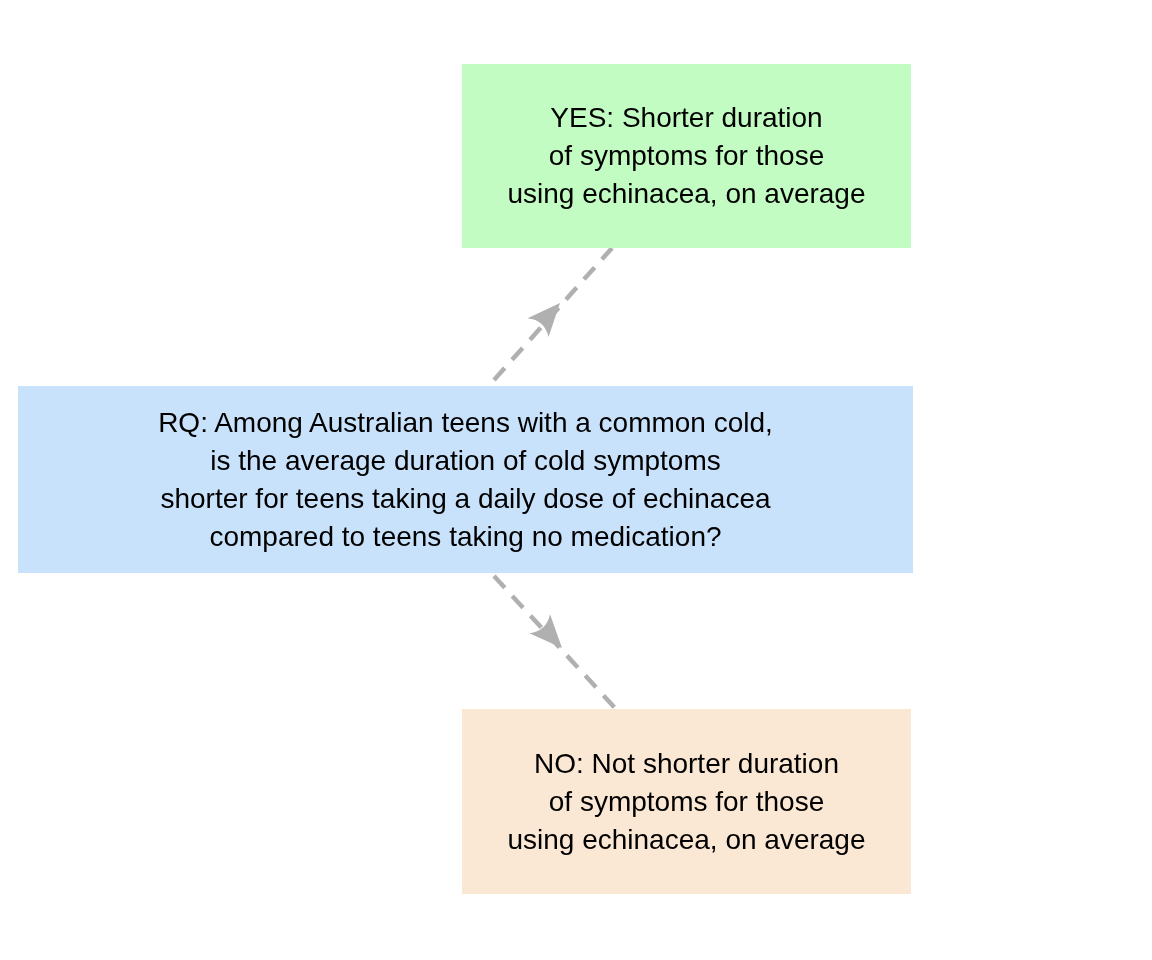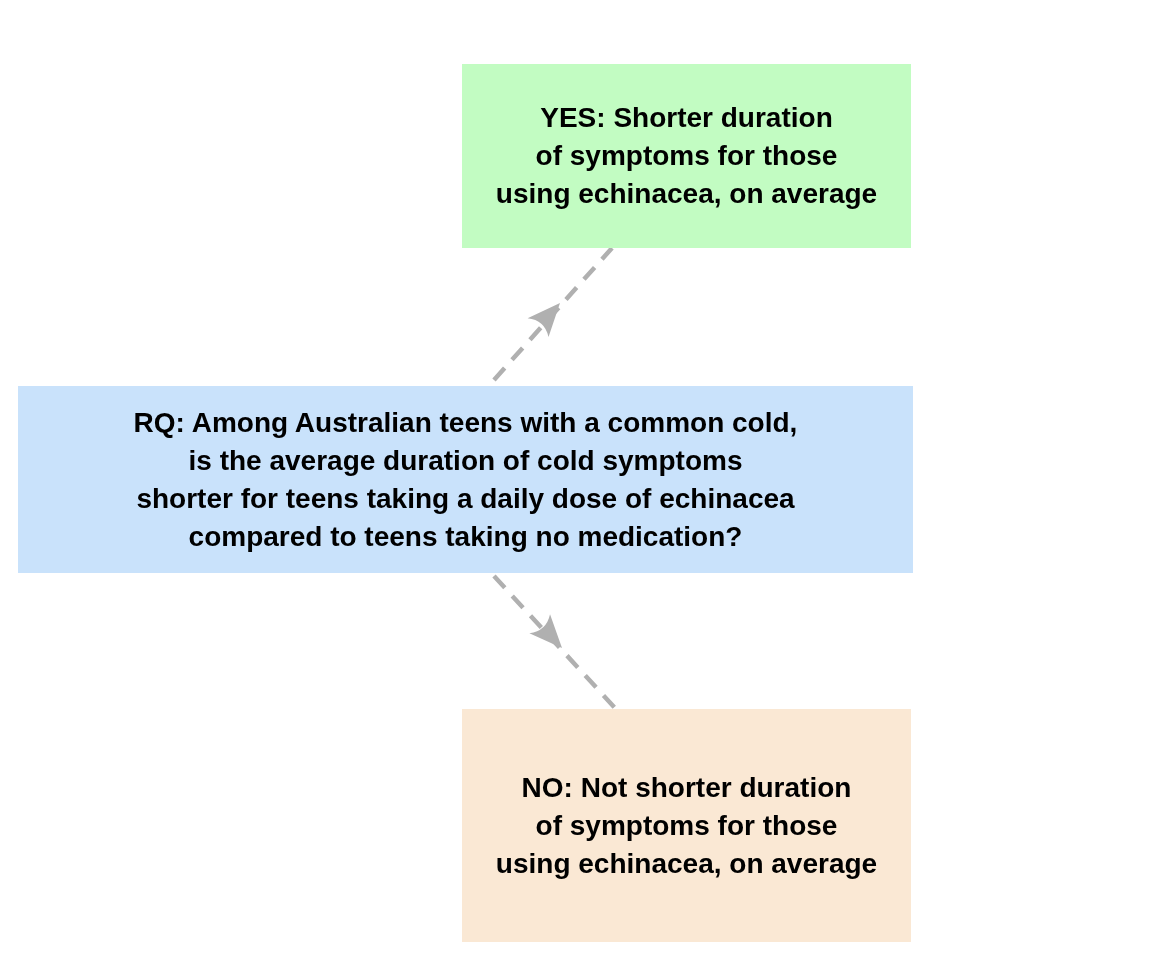--- a/index.html
+++ b/index.html
@@ -32,41 +32,40 @@
     display: flex;
     align-items: center;
     justify-content: center;
   }
   .node-text {
     text-align: center;
     white-space: pre-line;
     font-size: 28px;
     line-height: 38px;
     color: #000000;
-    font-weight: bold;
   }
   .node-yes {
     left: 462px;
     top: 64px;
     width: 449px;
     height: 184px;
     background: #c2fcc2;
   }
   .node-rq {
     left: 18px;
     top: 386px;
     width: 895px;
     height: 187px;
     background: #c9e2fb;
   }
   .node-no {
     left: 462px;
     top: 709px;
     width: 449px;
-    height: 233px;
+    height: 185px;
     background: #fae8d4;
   }
 </style>
 </head>
 <body>
 
 <div class="canvas">
 
   <svg class="connectors" width="1152" height="960" viewBox="0 0 1152 960">
     <g>

